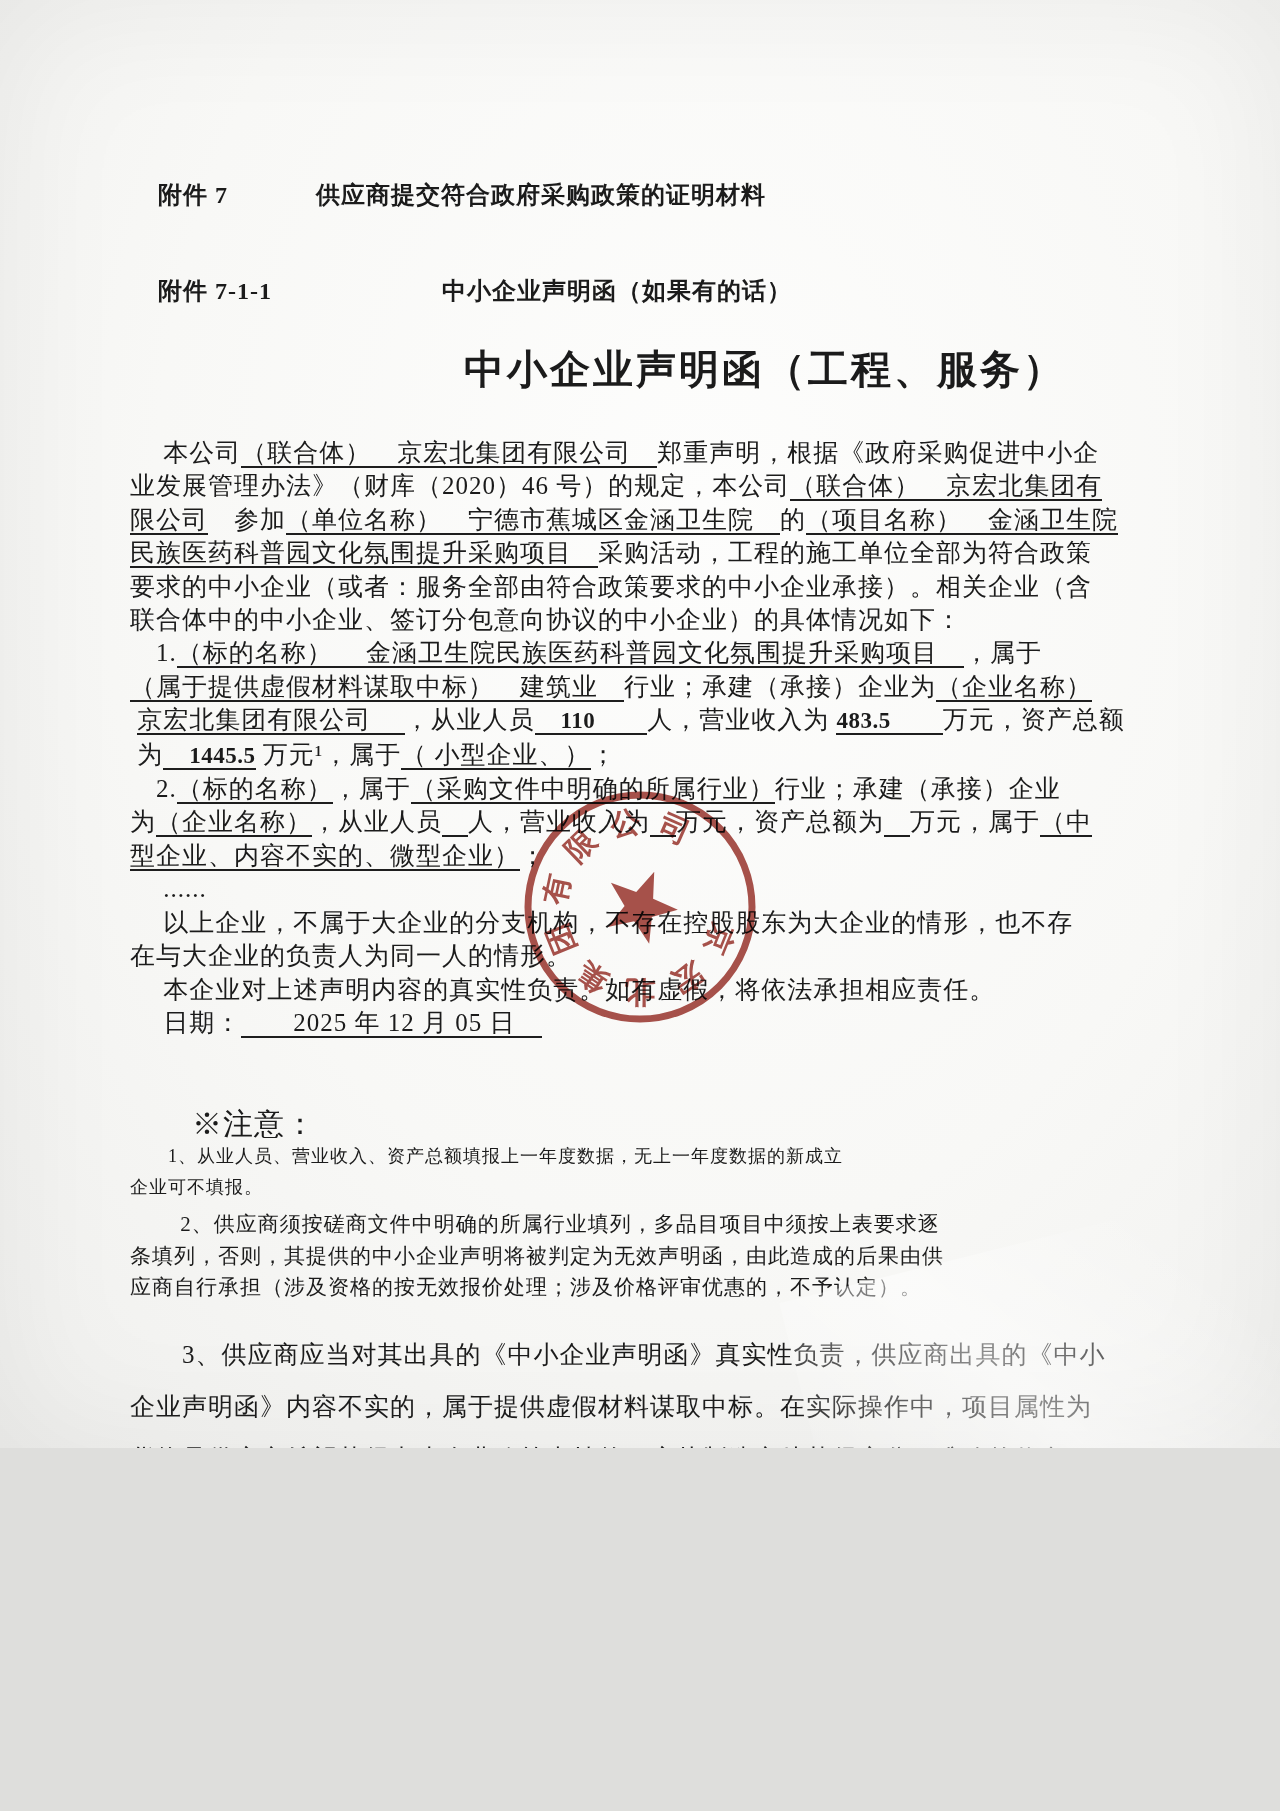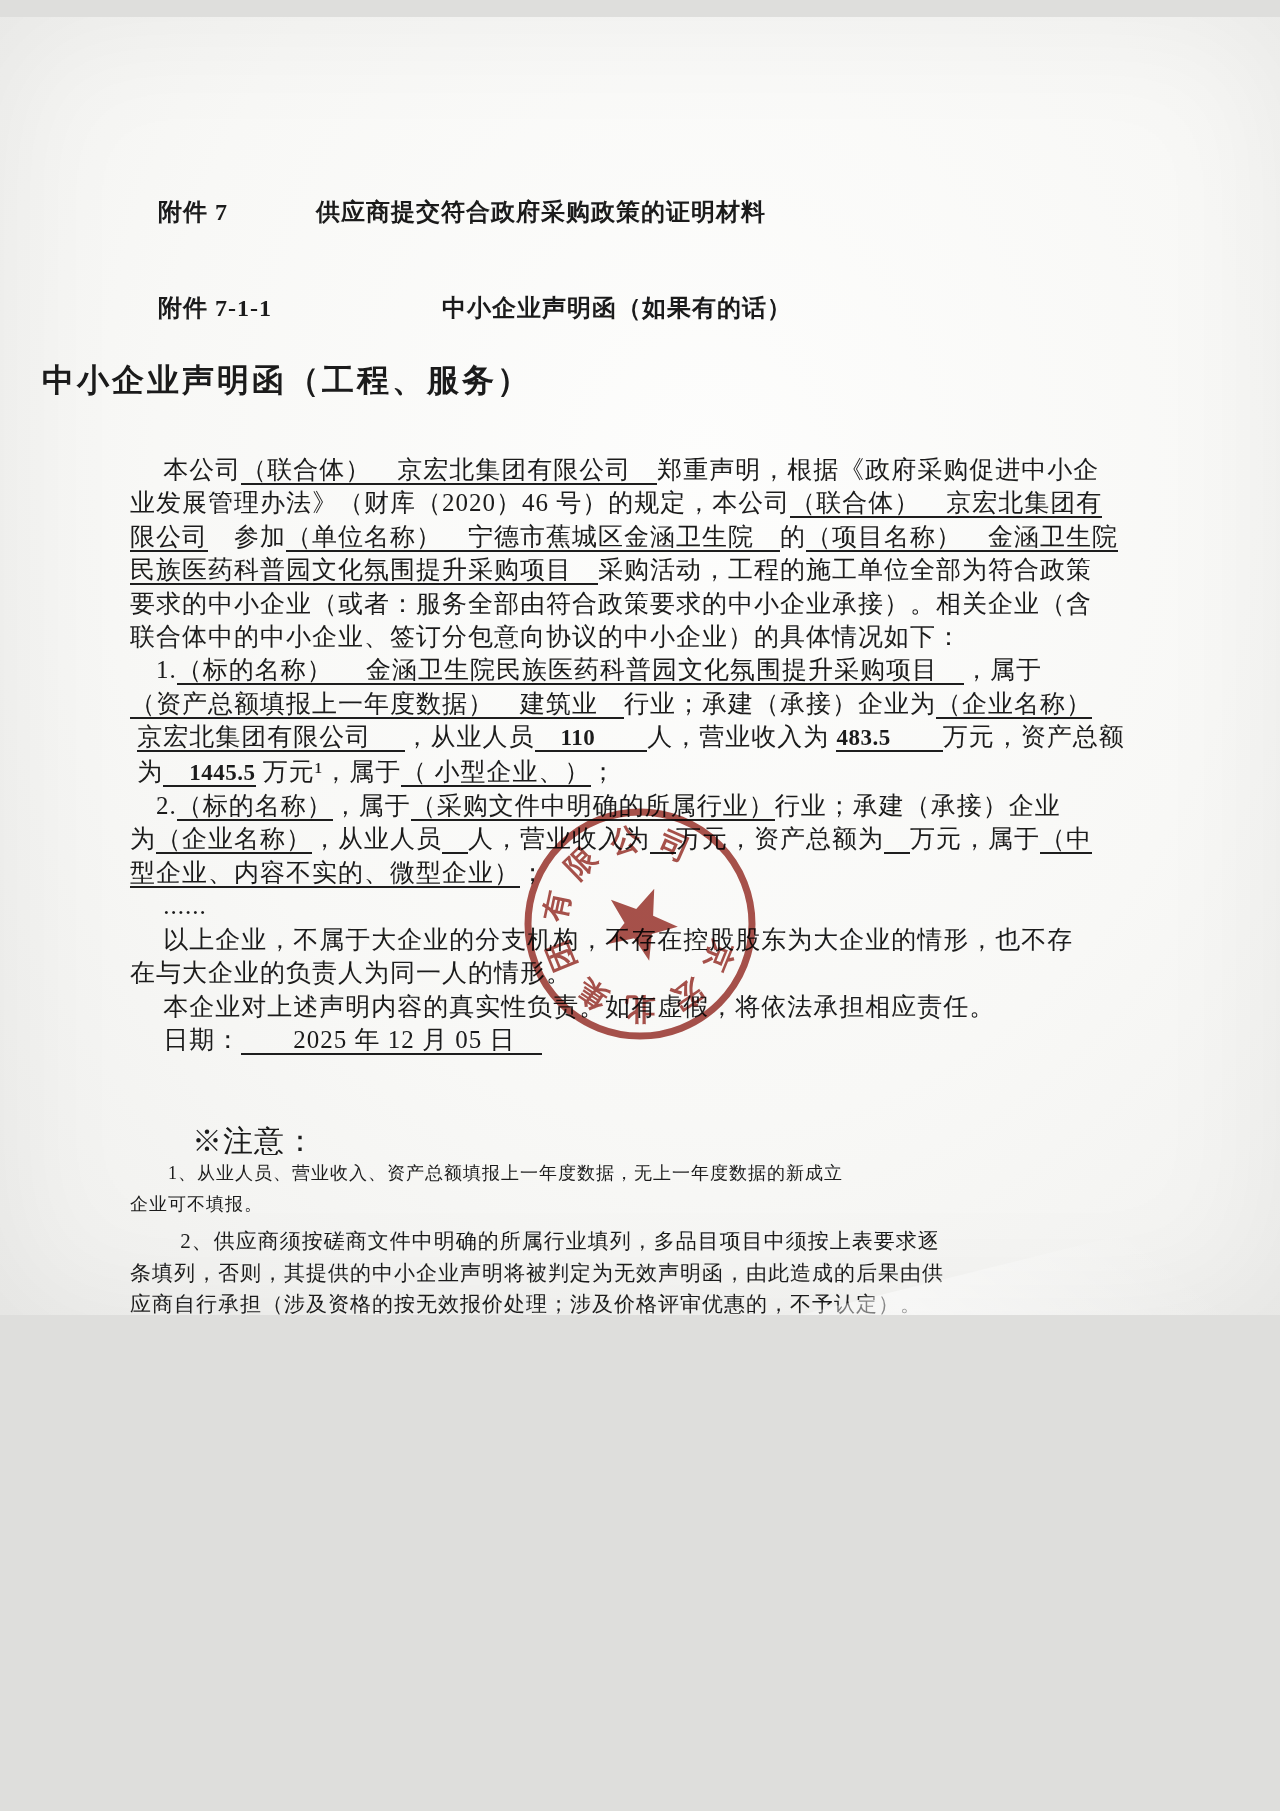--- a/index.html
+++ b/index.html
@@ -1,19 +1,19 @@
 <!DOCTYPE html>
 <html><head>
 <meta charset="utf-8">
 <style>
   html,body{margin:0;padding:0;background:#dededc;}
   .page{
     position:relative;
-    width:1280px;height:1298px;
-    margin:17px auto;
+    width:1280px;height:1448px;
+    margin:0 auto;
     background:radial-gradient(ellipse at 55% 35%, #fdfdfc 0%, #f8f8f6 55%, #f0f0ee 100%);
     font-family:"Liberation Serif","DejaVu Serif",serif;
     color:#1b1b1b;
     overflow:hidden;
   }
   .page::before{
     content:"";position:absolute;inset:0;
     box-shadow:inset 0 0 140px rgba(0,0,0,0.06);
     pointer-events:none;
   }
@@ -26,22 +26,22 @@
   .h1row,.h2row{
     position:absolute;left:130px;width:1030px;
     font-weight:bold;font-size:24px;letter-spacing:1px;white-space:pre;
   }
   .h1row{top:152px;}
   .h2row{top:248px;}
   .h1row .sec-title{margin-left:88px;}
   .h2row .sec-title{margin-left:170px;}
   .doc-title{
     position:absolute;left:130px;top:342px;width:1024px;
-    text-align:left;transform:translateX(-88px);
-    font-size:32px;font-weight:bold;letter-spacing:3px;white-space:pre;
+    text-align:right;transform:translateX(-88px);
+    font-size:40px;font-weight:bold;letter-spacing:3px;white-space:pre;
   }
   .decl{
     position:absolute;left:130px;top:436px;width:1030px;
     font-size:25px;line-height:33.4px;letter-spacing:1px;
   }
   .line{white-space:pre;}
   .u{border-bottom:2px solid #1e1e1e;}
   .num{font-weight:bold;font-size:23px;letter-spacing:0.5px;text-align:right;}
   .notice-label{
     position:absolute;left:130px;top:1104px;width:1030px;
@@ -80,21 +80,21 @@
   <div class="doc-title">中小企业声明函（工程、服务）</div>
 
   <div class="decl">
       <div class="line"><span>　 本公司</span><span class="u">（联合体）　京宏北集团有限公司　</span><span>郑重声明，根据《政府采购促进中小企</span></div>
       <div class="line"><span>业发展管理办法》（财库（2020）46 号）的规定，本公司</span><span class="u">（联合体）　京宏北集团有</span></div>
       <div class="line"><span class="u">限公司</span><span>　参加</span><span class="u">（单位名称）　宁德市蕉城区金涵卫生院　</span><span>的</span><span class="u">（项目名称）　金涵卫生院</span></div>
       <div class="line"><span class="u">民族医药科普园文化氛围提升采购项目　</span><span>采购活动，工程的施工单位全部为符合政策</span></div>
       <div class="line"><span>要求的中小企业（或者：服务全部由符合政策要求的中小企业承接）。相关企业（含</span></div>
       <div class="line"><span>联合体中的中小企业、签订分包意向协议的中小企业）的具体情况如下：</span></div>
       <div class="line"><span>　1.</span><span class="u">（标的名称）　 金涵卫生院民族医药科普园文化氛围提升采购项目　</span><span>，属于</span></div>
-      <div class="line"><span class="u">（资产总额填报上一年度数据）　建筑业　</span><span>行业；承建（承接）企业为</span><span class="u">（企业名称）</span></div>
+      <div class="line"><span class="u">（属于提供虚假材料谋取中标）　建筑业　</span><span>行业；承建（承接）企业为</span><span class="u">（企业名称）</span></div>
       <div class="line"><span> </span><span class="u">京宏北集团有限公司　 </span><span>，从业人员</span><span class="u">　</span><span class="u num">110</span><span class="u">　　</span><span>人，营业收入为 </span><span class="u num">483.5</span><span class="u">　　</span><span>万元，资产总额</span></div>
       <div class="line"><span> 为</span><span class="u">　</span><span class="u num">1445.5</span><span> 万元¹，属于</span><span class="u">（ 小型企业、）</span><span>；</span></div>
       <div class="line"><span>　2.</span><span class="u">（标的名称）</span><span>，属于</span><span class="u">（采购文件中明确的所属行业）</span><span>行业；承建（承接）企业</span></div>
       <div class="line"><span>为</span><span class="u">（企业名称）</span><span>，从业人员</span><span class="u">　</span><span>人，营业收入为</span><span class="u">　</span><span>万元，资产总额为</span><span class="u">　</span><span>万元，属于</span><span class="u">（中</span></div>
       <div class="line"><span class="u">型企业、内容不实的、微型企业）</span><span>；</span></div>
       <div class="line"><span>　 ......</span></div>
       <div class="line"><span>　 以上企业，不属于大企业的分支机构，不存在控股股东为大企业的情形，也不存</span></div>
       <div class="line"><span>在与大企业的负责人为同一人的情形。</span></div>
       <div class="line"><span>　 本企业对上述声明内容的真实性负责。如有虚假，将依法承担相应责任。</span></div>
       <div class="line"><span>　 日期：</span><span class="u">　　2025 年 12 月 05 日　</span></div>

